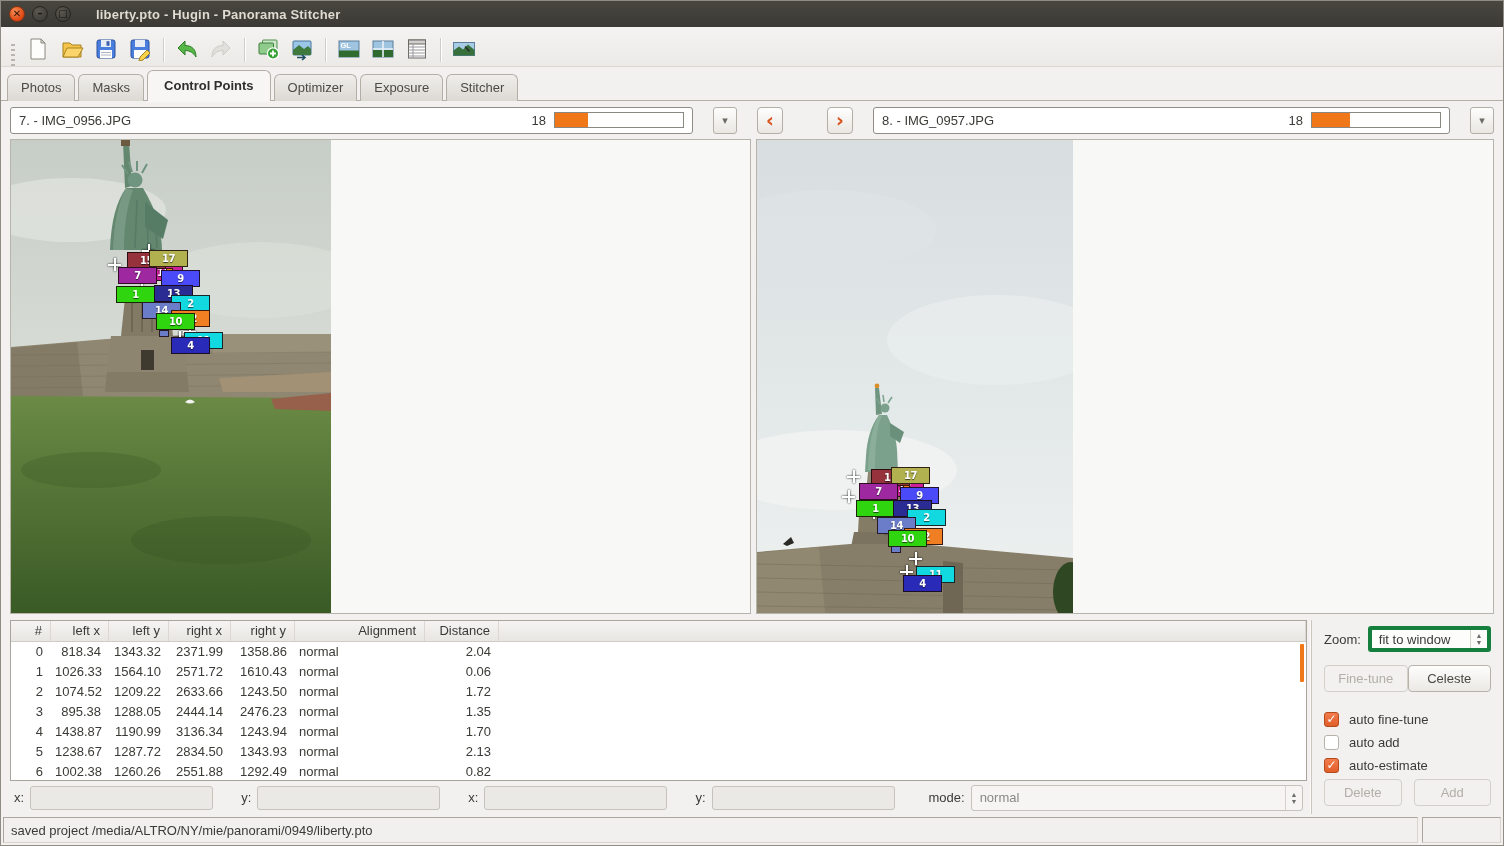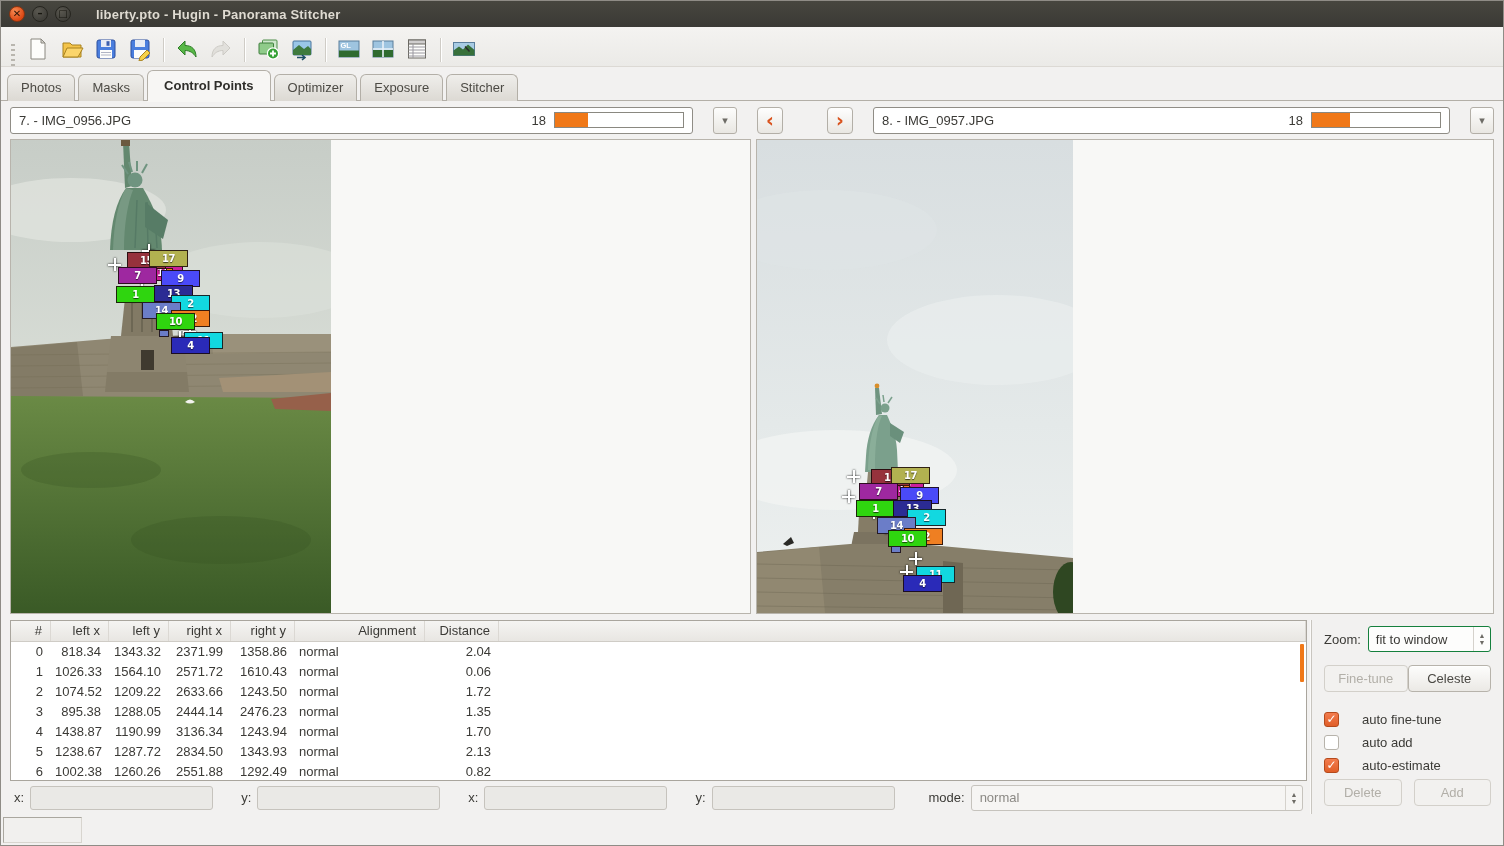--- a/index.html
+++ b/index.html
@@ -88,33 +88,33 @@
   .th.left { text-align:right; }
   .trow { display:grid; grid-template-columns:40px 58px 60px 62px 64px 130px 74px 1fr; height:20px; }
   .td { line-height:20px; padding:0 8px 0 4px; text-align:right; white-space:nowrap; }
   .td.left { text-align:left; }
   .vscroll { position:absolute; right:2px; top:23px; width:4px; height:136px; background:transparent; }
   .vthumb { width:4px; height:38px; background:#f07818; border-radius:1px; }
 
   .rightpanel { width:192px; flex:none; border-left:1px solid #c9c6c0; box-shadow:-1px 0 0 #fbfaf9;
     padding:6px 12px 8px 12px; display:flex; flex-direction:column; }
   .zoomrow { display:flex; align-items:center; gap:7px; }
-  .zsel { flex:1; height:26px; border:1px solid #15803d; border-radius:3px; background:#fdfdfc;
+  .zsel { flex:1; height:26px; border:4px solid #15803d; border-radius:3px; background:#fdfdfc;
     display:flex; align-items:center; padding-left:7px; }
   .zsel .zval { flex:1; }
   .spin { width:17px; align-self:stretch; border-left:1px solid #d5d2cc; display:flex;
     flex-direction:column; align-items:center; justify-content:center; color:#6e6c66; font-size:7px; line-height:7px; }
   .btn { border:1px solid #b7b3ab; border-radius:4px; background:linear-gradient(#fdfdfc,#ebe9e5);
     color:#4a4843; height:27px; padding:0 10px; font-size:13px;
     box-shadow:inset 0 1px 0 rgba(255,255,255,.7); text-align:center; line-height:25px; }
   .btn.disabled { color:#b2afa8; background:#f2f1ef; border-color:#d3d0ca; box-shadow:none; }
   .btnrow { display:flex; margin-top:13px; }
   .btnrow .btn { flex:1; }
   .cbgroup { margin-top:16px; }
-  .cbrow { display:flex; align-items:center; gap:23px; height:23px; }
+  .cbrow { display:flex; align-items:center; gap:10px; height:23px; }
   .cbx { width:15px; height:15px; border-radius:3px; border:1px solid #b7b3ab; background:#fff;
     position:relative; flex:none; }
   .cbx.checked { background:linear-gradient(#f37c4e,#e05e28); border-color:#b54a1c; }
   .cbx.checked::after { content:"\2713"; position:absolute; left:1.5px; top:-1px;
     color:#fff; font:bold 12px/15px "DejaVu Sans",sans-serif; }
   .delrow { margin-top:auto; display:flex; gap:12px; }
   .delrow .btn { flex:1; }
 
   
   .coordrow { height:33px; display:flex; align-items:center; gap:6px; padding-right:8px; }
@@ -586,16 +586,19 @@
             </div>
           </div>
         <div class="delrow">
           <span class="btn disabled">Delete</span>
           <span class="btn disabled">Add</span>
         </div>
       </div>
     </div>
 
     <div class="statusbar">
+      <div class="sbox big">
+          <span>saved project /media/ALTRO/NY/mie/panorami/0949/liberty.pto</span>
+        </div>
       <div class="sbox small"></div>
     </div>
   </div>
 </div>
 
 </body></html>

